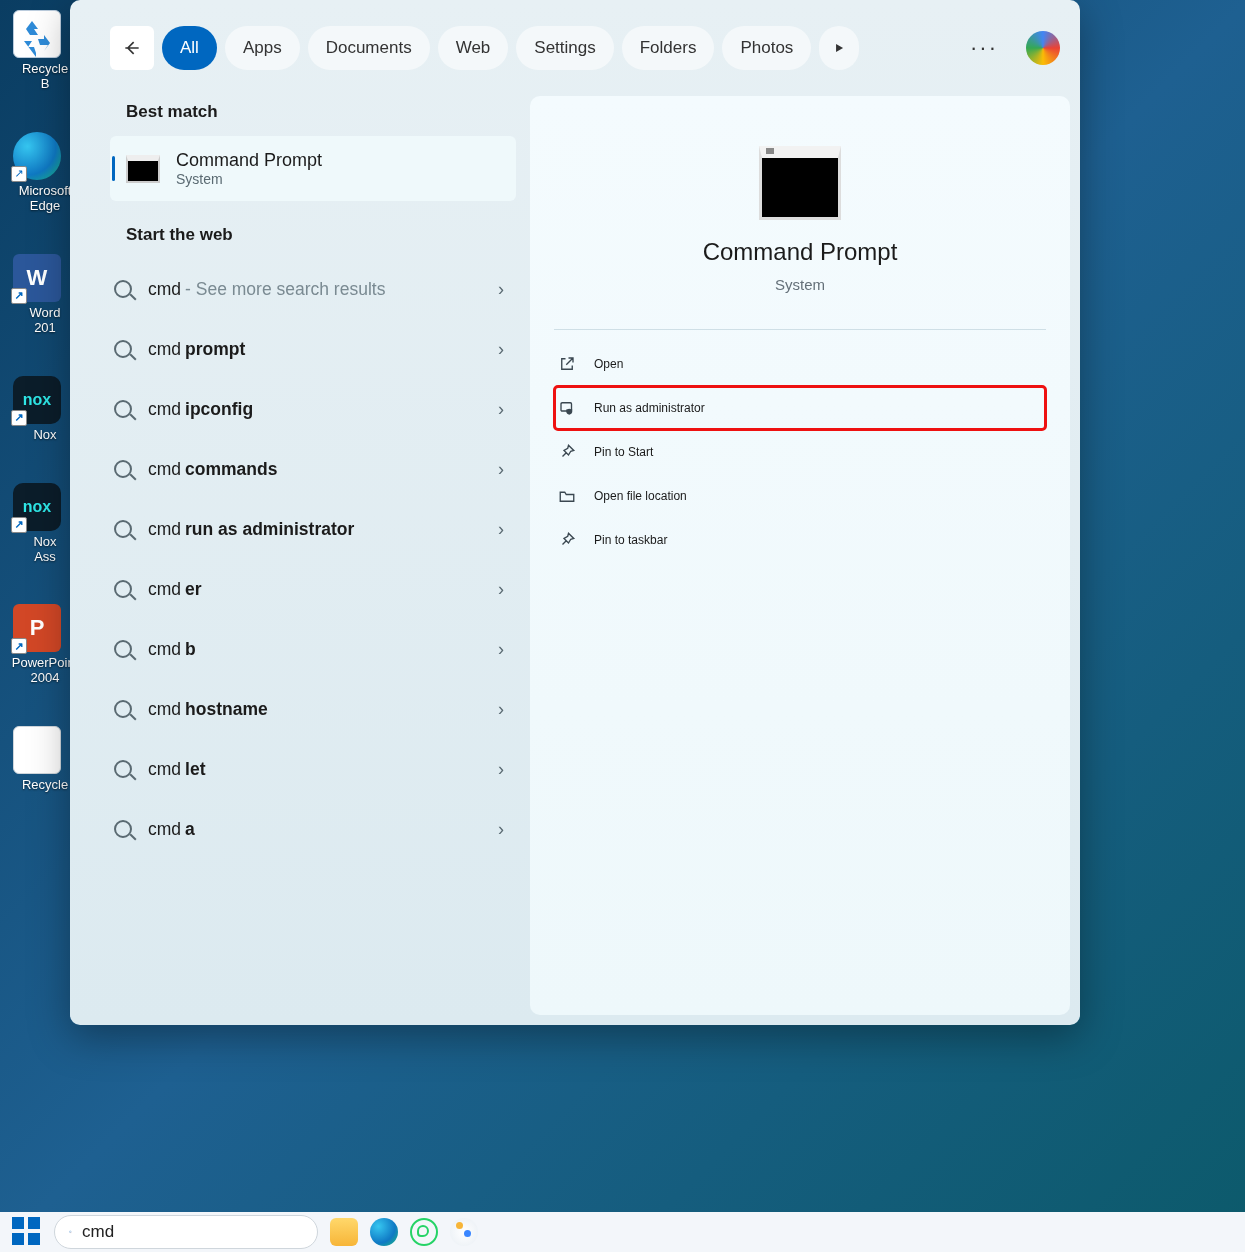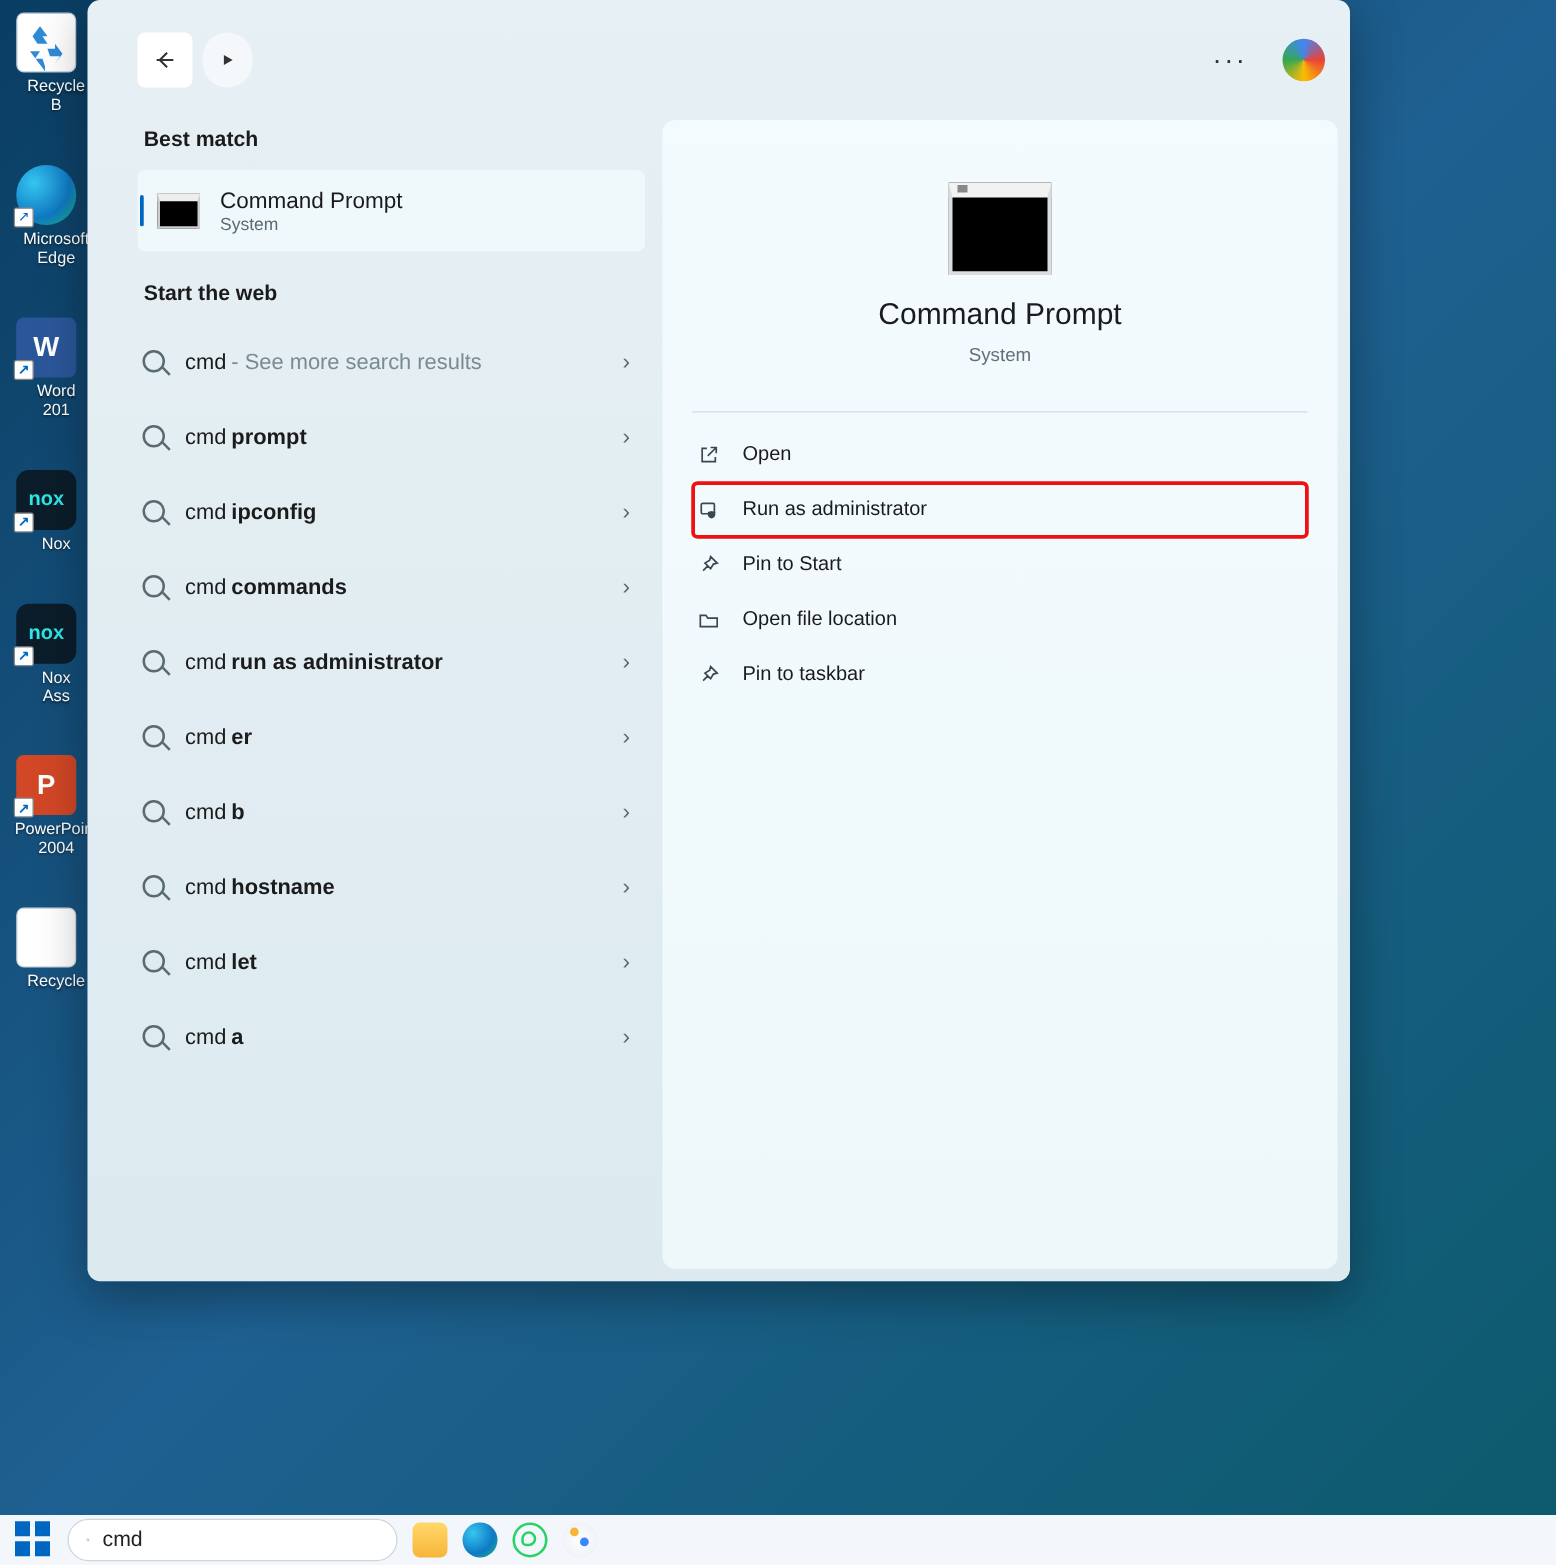--- a/index.html
+++ b/index.html
@@ -21,42 +21,42 @@
   .chip.active { background: #0067c0; color: #fff; }
   .chip.icon-only { padding: 0; width: 40px; justify-content: center; }
   .filters-spacer { flex: 1; }
   .more-btn { font-size: 22px; color: #333; padding: 0 12px; cursor: pointer; letter-spacing: 2px; }
   .copilot { width: 34px; height: 34px; border-radius: 50%; background: conic-gradient(#4285f4, #ea4335, #fbbc05, #34a853,#4285f4); cursor: pointer; margin-left:8px; }
 
   .layout { display: flex; gap: 14px; padding: 0 10px 10px 10px; flex: 1; }
   .left-col { width: 436px; padding-left: 30px; }
   .right-col { flex: 1; background: linear-gradient(#f4fbfe,#eef8fb); border-radius: 10px; padding: 30px 24px; }
 
-  .section-title { font-size: 17px; font-weight: 600; color: #1b1b1b; margin: 6px 0 14px 5px; }
+  .section-title { font-size: 17px; font-weight: 600; color: #1b1b1b; margin: 6px 0 14px 16px; }
 
   .best-match { background: rgba(240,249,252,0.9); border-radius: 6px; padding: 14px 16px; display: flex; align-items: center; gap: 16px; cursor: pointer; margin-bottom: 24px; position: relative; }
   .best-match::before { content: ""; position: absolute; left: 2px; top: 20px; bottom: 20px; width: 3px; background: #0067c0; border-radius: 2px; }
   .cmd-thumb { width: 34px; height: 28px; background: #000; border: 2px solid #ccc; border-top: 6px solid #eee; }
   .bm-title { font-size: 18px; color: #1b1b1b; }
   .bm-sub { font-size: 14px; color: #5a6a72; }
 
   .webitem { display: flex; align-items: center; gap: 16px; height: 60px; padding: 0 6px 0 4px; cursor: pointer; }
   .webitem + .webitem { margin-top: 0px; }
   .search-ic { width: 18px; height: 18px; border: 2px solid #5a6a72; border-radius: 50%; position: relative; }
   .search-ic::after { content: ""; position: absolute; width: 8px; height: 2px; background: #5a6a72; transform: rotate(45deg); left: 13px; top: 14px; }
   .webitem .txt { font-size: 17.5px; color: #1b1b1b; display: flex; gap: 4px; }
   .webitem .txt .suffix { color: #7a8a92; }
   .webitem .chev { margin-left: auto; margin-right: 6px; font-size: 18px; color: #5a6a72; }
 
   .r-big-thumb { width: 82px; height: 74px; background: #000; border: 3px solid #ddd; border-top: 12px solid #f2f2f2; margin: 20px auto 18px; position: relative; }
   .r-big-thumb::before{ content:""; position:absolute; top:-10px; left:4px; width:8px; height:6px; background:#888;}
   .r-title { font-size: 24px; text-align: center; color: #1b1b1b; }
   .r-sub { font-size: 15px; text-align: center; color: #647079; margin-top: 10px; }
   .r-divider { height: 1px; background: #cfdfe6; margin: 36px 0 12px; }
-  .r-action { display: flex; align-items: center; gap: 18px; height: 44px; font-size: 16px; color: #1b1b1b; cursor: pointer; padding: 0 4px; border-radius:4px;}
+  .r-action { display: flex; align-items: center; gap: 18px; height: 44px; font-size: 12px; color: #1b1b1b; cursor: pointer; padding: 0 4px; border-radius:4px;}
   .r-action.highlight { outline: 3px solid #e11; outline-offset: -2px; }
   .r-action .ic { width: 18px; height: 18px; display: flex; align-items:center; justify-content:center; color:#3a4750; }
 
   
   .taskbar { position: absolute; left: 0; bottom: 0; width: 1245px; height: 40px; background: #f3f6fa; display: flex; align-items: center; gap: 12px; padding: 0 12px; }
   .start-btn { width: 30px; height: 30px; cursor: pointer; display:grid; grid-template-columns:auto auto; grid-template-rows:auto auto; gap:2px;}
   .start-btn span{ width:12px; height:12px; background:#0067c0;}
   .searchbox { height: 34px; width: 264px; background: #fff; border: 1px solid #cfd6dc; border-radius: 18px; display: flex; align-items: center; gap: 10px; padding: 0 14px; }
   .searchbox input { border: 0; outline: 0; font-size: 17px; flex: 1; background: transparent; color: #222; }
   .tb-ic { width: 28px; height: 28px; border-radius: 6px; cursor: pointer; }
@@ -101,20 +101,29 @@
   </div>
 </div>
 
 <div class="search-panel">
   <div class="filters">
     <div class="back-btn">
       <svg width="20" height="20" viewBox="0 0 24 24">
           <path fill="none" stroke="#333" stroke-width="2" d="M14 5l-7 7 7 7M4 12h16"></path>
         </svg>
     </div>
+    <div id="chips" style="display: flex; gap: 8px;">
+        <div class="chip active">All</div>
+        <div class="chip">Apps</div>
+        <div class="chip">Documents</div>
+        <div class="chip">Web</div>
+        <div class="chip">Settings</div>
+        <div class="chip">Folders</div>
+        <div class="chip">Photos</div>
+      </div>
     <div class="chip icon-only">
       <svg width="14" height="14" viewBox="0 0 24 24">
           <path d="M7 5l12 7-12 7z" fill="#333"></path>
         </svg>
     </div>
     <div class="filters-spacer"></div>
     <div class="more-btn">···</div>
     <div class="copilot"></div>
   </div>
 

